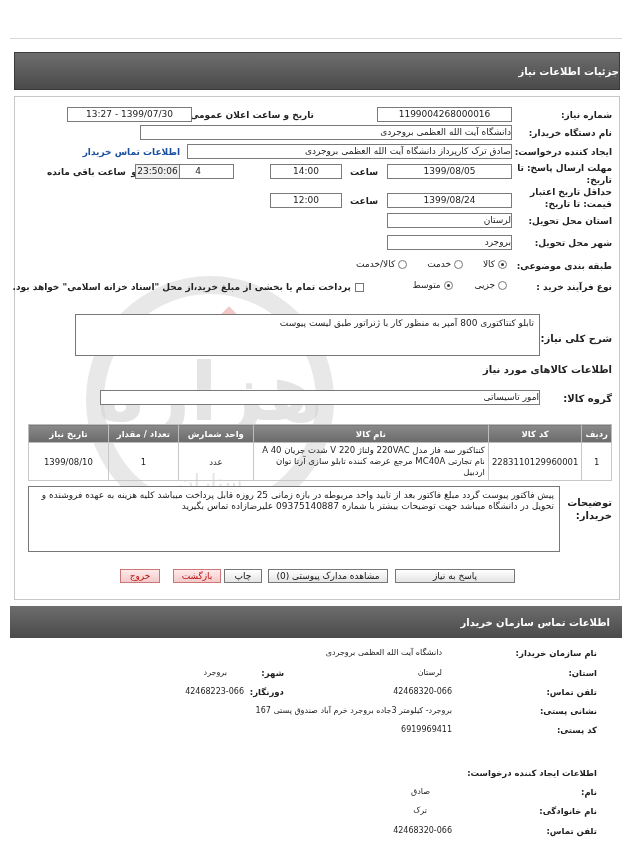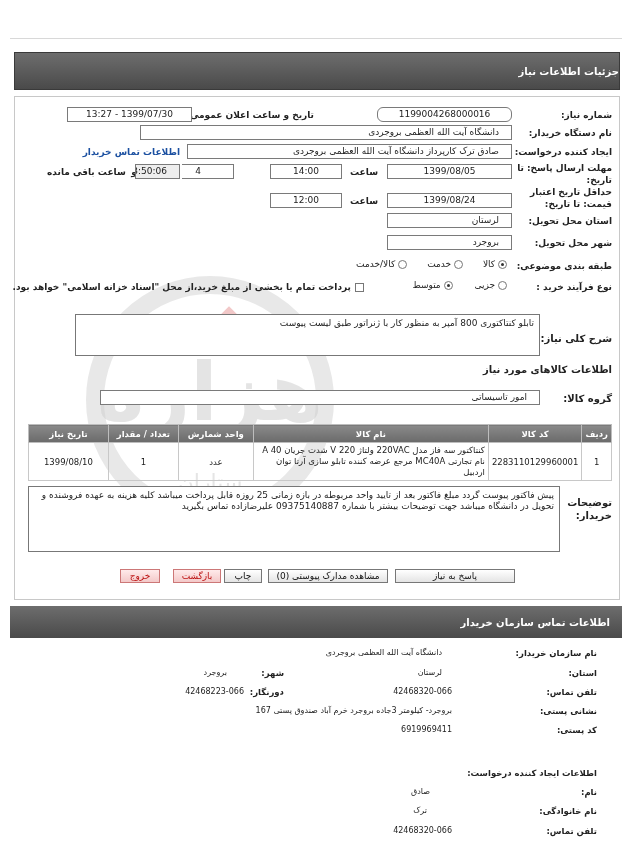--- a/index.html
+++ b/index.html
@@ -20,21 +20,21 @@
     color: #fff; font-weight: bold; font-size: 10px;
     display: flex; align-items: center; 
   }
   .mainbox {
     left: 14px; right: 12px; top: 96px; height: 504px;
     border: 1px solid #c8c8c8; background: #fff;
   }
   .lbl { font-weight: bold; font-size: 9px; color: #222; white-space: nowrap; }
   .field {
     border: 1px solid #7a7a7a; background: #fff; height: 15px;
-    font-size: 9px; line-height: 13px; padding: 0 12px; white-space: nowrap; overflow: hidden;
+    font-size: 9px; line-height: 13px; padding: 0 0; white-space: nowrap; overflow: hidden;
   }
   .field.center { text-align: center; }
   .link { color: #1a4fa0; font-weight: bold; text-decoration: none; }
   .radio { display: inline-block; width: 9px; height: 9px; border: 1px solid #777; border-radius: 50%; background: #fff; vertical-align: middle; position: relative; }
   .radio.on::after { content: ""; position: absolute; left: 2px; top: 2px; width: 3px; height: 3px; border-radius: 50%; background: #333; }
   .sechead { font-weight: bold; font-size: 10px; color: #222; }
   table.items { border-collapse: collapse; width: 100%; font-size: 8.5px; }
   table.items th {
     background: linear-gradient(#8a8a8a, #6a6a6a); color: #fff; font-weight: bold;
     height: 18px; border: 1px solid #bdbdbd; padding: 0 3px;
@@ -67,21 +67,21 @@
 <div class="abs mainbox"></div>
 
 <svg class="abs watermark" style="left:60px; top:270px;" width="300" height="260">
   <circle cx="150" cy="130" r="115" fill="none" stroke="#d9d9d9" stroke-width="18" opacity="0.6"></circle>
   <text x="150" y="150" text-anchor="middle" font-size="80" font-weight="bold" fill="#cfcfcf" opacity="0.55" font-family="DejaVu Sans, sans-serif">هزاره</text>
   <rect x="160" y="40" width="18" height="18" fill="#e9a3a3" opacity="0.6" transform="rotate(45 169 49)"></rect>
   <text x="150" y="220" text-anchor="middle" font-size="22" fill="#d4d4d4" opacity="0.6" font-family="DejaVu Sans, sans-serif">ستاران</text>
 </svg>
 
 <div class="abs lbl" style="right:20px; top:110px;">شماره نیاز:</div>
-<div class="abs field center" style="right:120px; top:107px; width:135px;border-radius:6px;">1199004268000016</div>
+<div class="abs field center" style="right:120px; top:107px; width:135px;">1199004268000016</div>
 <div class="abs lbl" style="right:318px; top:110px;">تاریخ و ساعت اعلان عمومی:</div>
 <div class="abs field center" style="right:440px; top:107px; width:125px;">1399/07/30 - 13:27</div>
 
 <div class="abs lbl" style="right:20px; top:128px;">نام دستگاه خریدار:</div>
 <div class="abs field" style="right:120px; top:125px; width:372px;">دانشگاه آیت الله العظمی بروجردی</div>
 
 <div class="abs lbl" style="right:20px; top:147px;">ایجاد کننده درخواست:</div>
 <div class="abs field" style="right:120px; top:144px; width:325px;">صادق ترک کارپرداز دانشگاه آیت الله العظمی بروجردی</div>
 <a class="abs link" style="right:452px; top:147px;" href="#">اطلاعات تماس خریدار</a>
 

